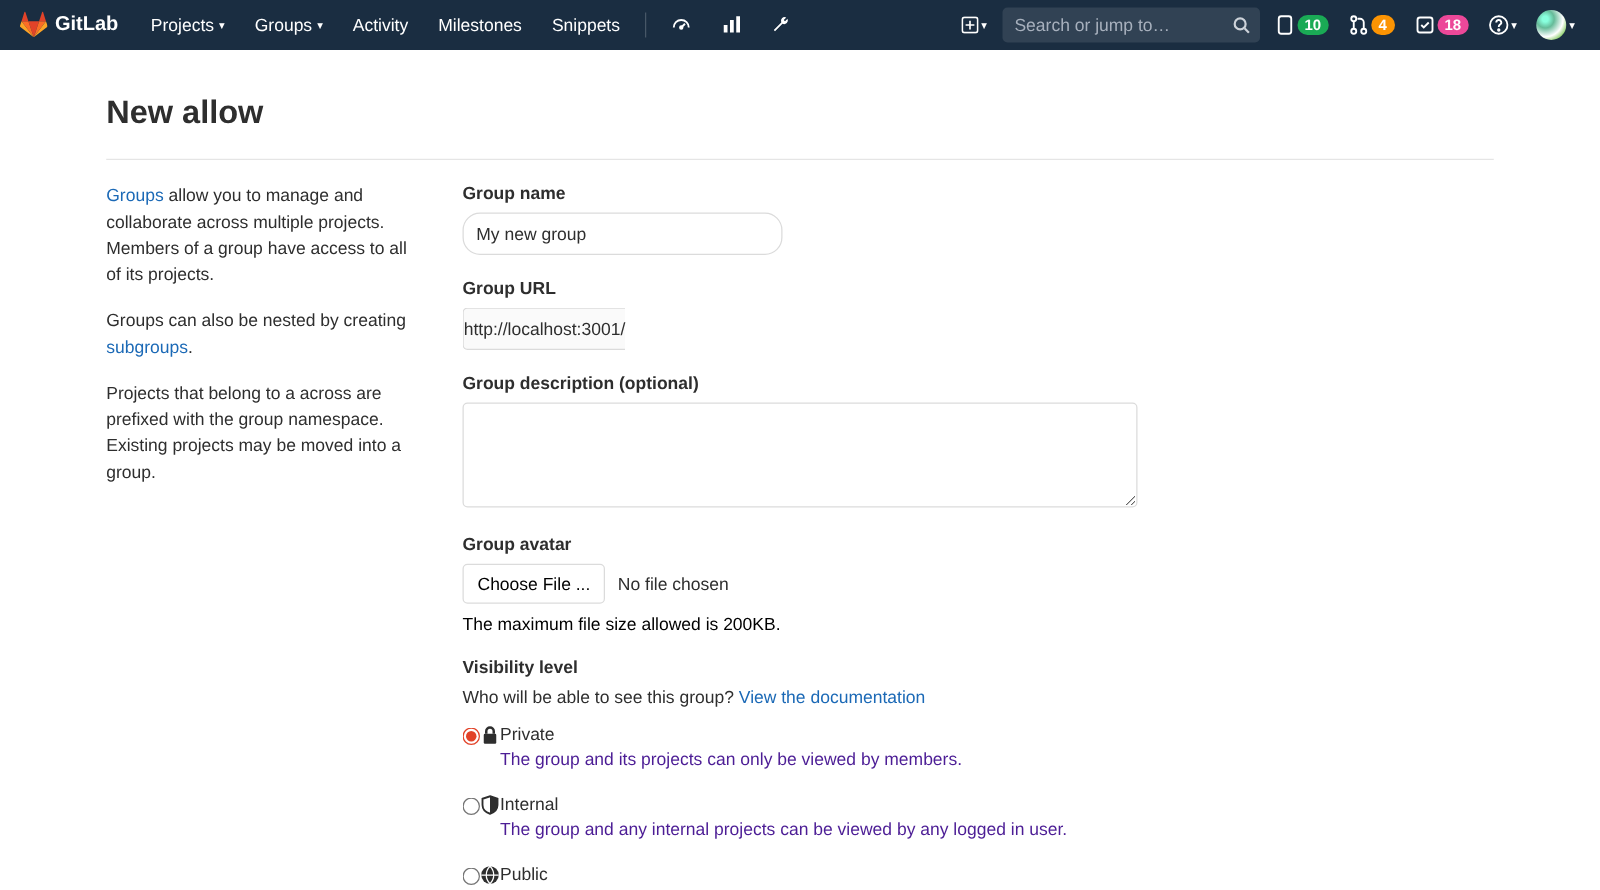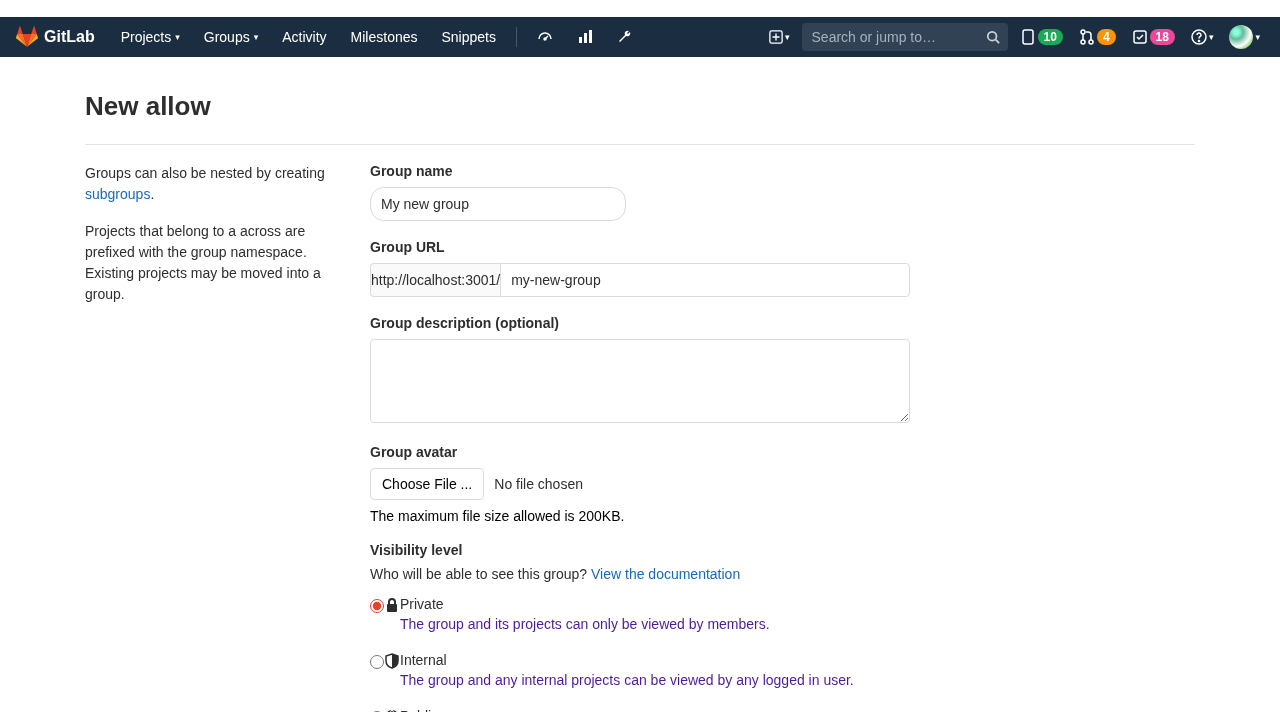--- a/index.html
+++ b/index.html
@@ -1,17 +1,17 @@
 <!DOCTYPE html>
 <html><head>
 <meta charset="utf-8">
 <style>
 * { box-sizing: border-box; margin: 0; padding: 0; }
 body { font-family: -apple-system, BlinkMacSystemFont, "Segoe UI", Helvetica, Arial, sans-serif; font-size: 14px; color: #2e2e2e; background: #fff; }
-.navbar { background: #1a2d41; height: 40px; display: flex; align-items: center; padding: 0 16px; color: #fff; margin-top: 17px; }
+.navbar { background: #1a2d41; height: 40px; display: flex; align-items: center; padding: 0 16px; color: #fff; }
 .navbar-left { display: flex; align-items: center; gap: 4px; }
 .logo { display: flex; align-items: center; gap: 6px; margin-right: 12px; cursor: pointer; }
 .logo-text { font-weight: 600; font-size: 16px; }
 .nav-item { padding: 8px 10px; cursor: pointer; font-size: 14px; display: flex; align-items: center; gap: 4px; }
 .nav-divider { width: 1px; height: 20px; background: rgba(255,255,255,0.2); margin: 0 6px; }
 .nav-icon-item { padding: 8px 10px; cursor: pointer; display: flex; align-items: center; }
 .navbar-right { margin-left: auto; display: flex; align-items: center; gap: 8px; }
 .search-box { background: rgba(255,255,255,0.1); border: none; border-radius: 4px; padding: 6px 30px 6px 10px; color: #cdd2d9; width: 206px; font-size: 14px; position: relative; }
 .search-wrap { position: relative; }
 .search-icon-right { position: absolute; right: 8px; top: 50%; transform: translateY(-50%); color: #cdd2d9; }
@@ -151,33 +151,33 @@
       <div class="avatar"></div>
       <span class="caret">▾</span>
     </div>
   </div>
 </div>
 
 <div class="container">
   <h1 class="page-title">New allow</h1>
   <div class="content-row">
     <div class="sidebar-col">
+      <p><span class="link">Groups</span><span> allow you to manage and collaborate across multiple projects. Members of a group have access to all of its projects.</span></p>
       <p><span>Groups can also be nested by creating </span><span class="link">subgroups</span><span>.</span></p>
       <p>Projects that belong to a across are prefixed with the group namespace. Existing projects may be moved into a group.</p>
     </div>
     <div class="form-col">
       <div class="form-group">
         <label class="form-label">Group name</label>
         <input class="form-input input-narrow" value="My new group" style="">
       </div>
       <div class="form-group">
         <label class="form-label">Group URL</label>
         <div class="input-group">
           <div class="input-addon">http://localhost:3001/</div>
-          <input class="form-input" value="my-new-group" style="">
         </div>
       </div>
       <div class="form-group">
         <label class="form-label">Group description (optional)</label>
         <textarea class="form-input textarea" style=""></textarea>
       </div>
       <div class="form-group">
         <label class="form-label">Group avatar</label>
         <div class="file-row">
           <button class="file-btn">Choose File ...</button>

